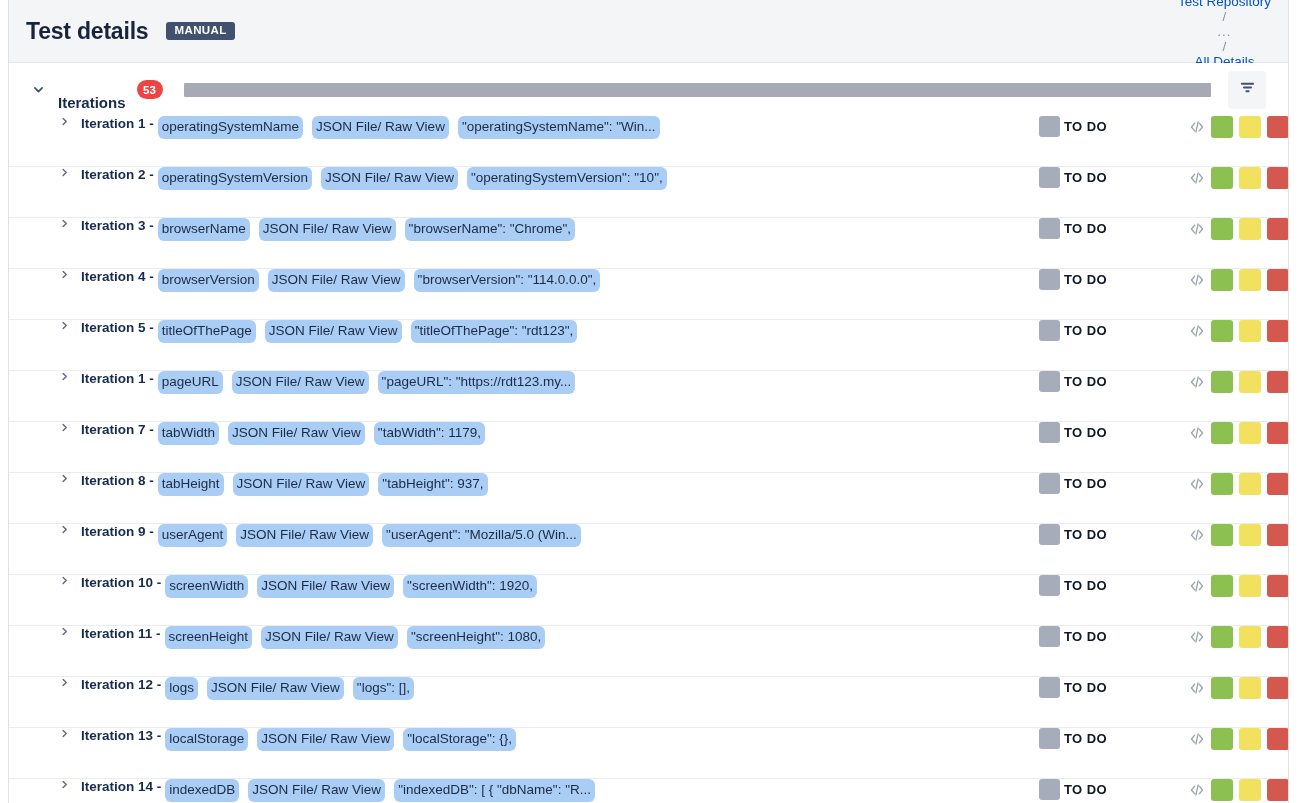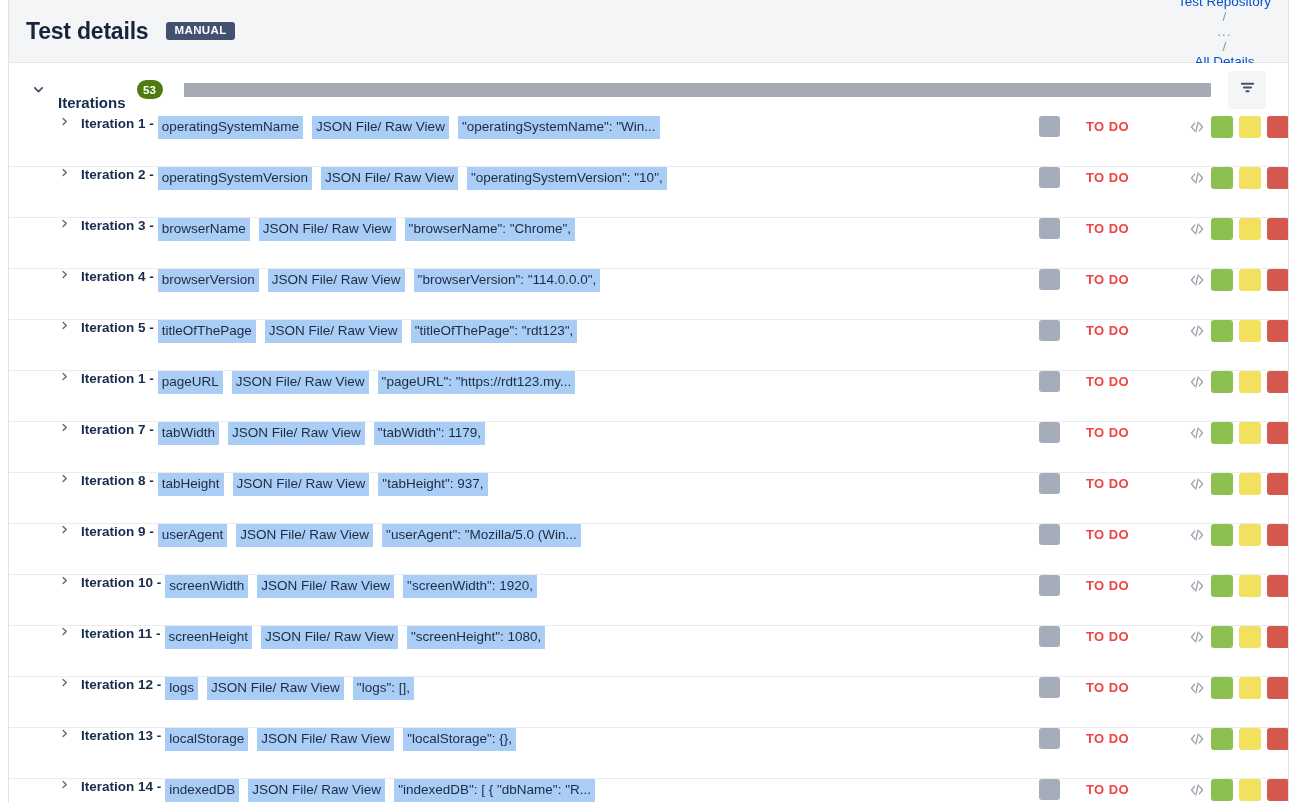--- a/index.html
+++ b/index.html
@@ -91,21 +91,21 @@
   }
   .iter-label {
     margin-left: 13px;
     font-size: 15px;
     font-weight: bold;
     color: #172b4d;
     margin-top: 25px;
   }
   .count-badge {
     margin-left: 11px;
-    background: #4d7c0f;
+    background: #ef4444;
     color: #ffffff;
     font-size: 11.5px;
     font-weight: bold;
     min-width: 26px;
     height: 19px;
     border-radius: 10px;
     display: inline-flex;
     align-items: center;
     justify-content: center;
     padding: 0 6px;
@@ -181,43 +181,43 @@
     margin-left: 4px;
     min-width: 0;
     overflow: hidden;
   }
   .chip {
     background: #aacdf5;
     color: #1c2b45;
     font-size: 13.5px;
     line-height: 1.35;
     padding: 2px 4px 3px 4px;
-    border-radius: 0;
+    border-radius: 6px;
     margin-right: 9px;
     white-space: nowrap;
     cursor: pointer;
   }
   .status-area {
     position: absolute;
     left: 1030px;
     display: flex;
     align-items: center;
   }
   .status-square {
     width: 21px; height: 21px;
     background: #a5adba;
     border-radius: 3px;
     flex: 0 0 auto;
   }
   .status-text {
-    margin-left: 26px;
+    margin-left: 4px;
     font-size: 13px;
     font-weight: bold;
     letter-spacing: 0.4px;
-    color: #ef4444;
+    color: #0f172a;
     white-space: nowrap;
   }
   .actions {
     position: absolute;
     left: 1178px;
     display: flex;
     align-items: center;
   }
   .code-icon {
     width: 20px; height: 20px;

